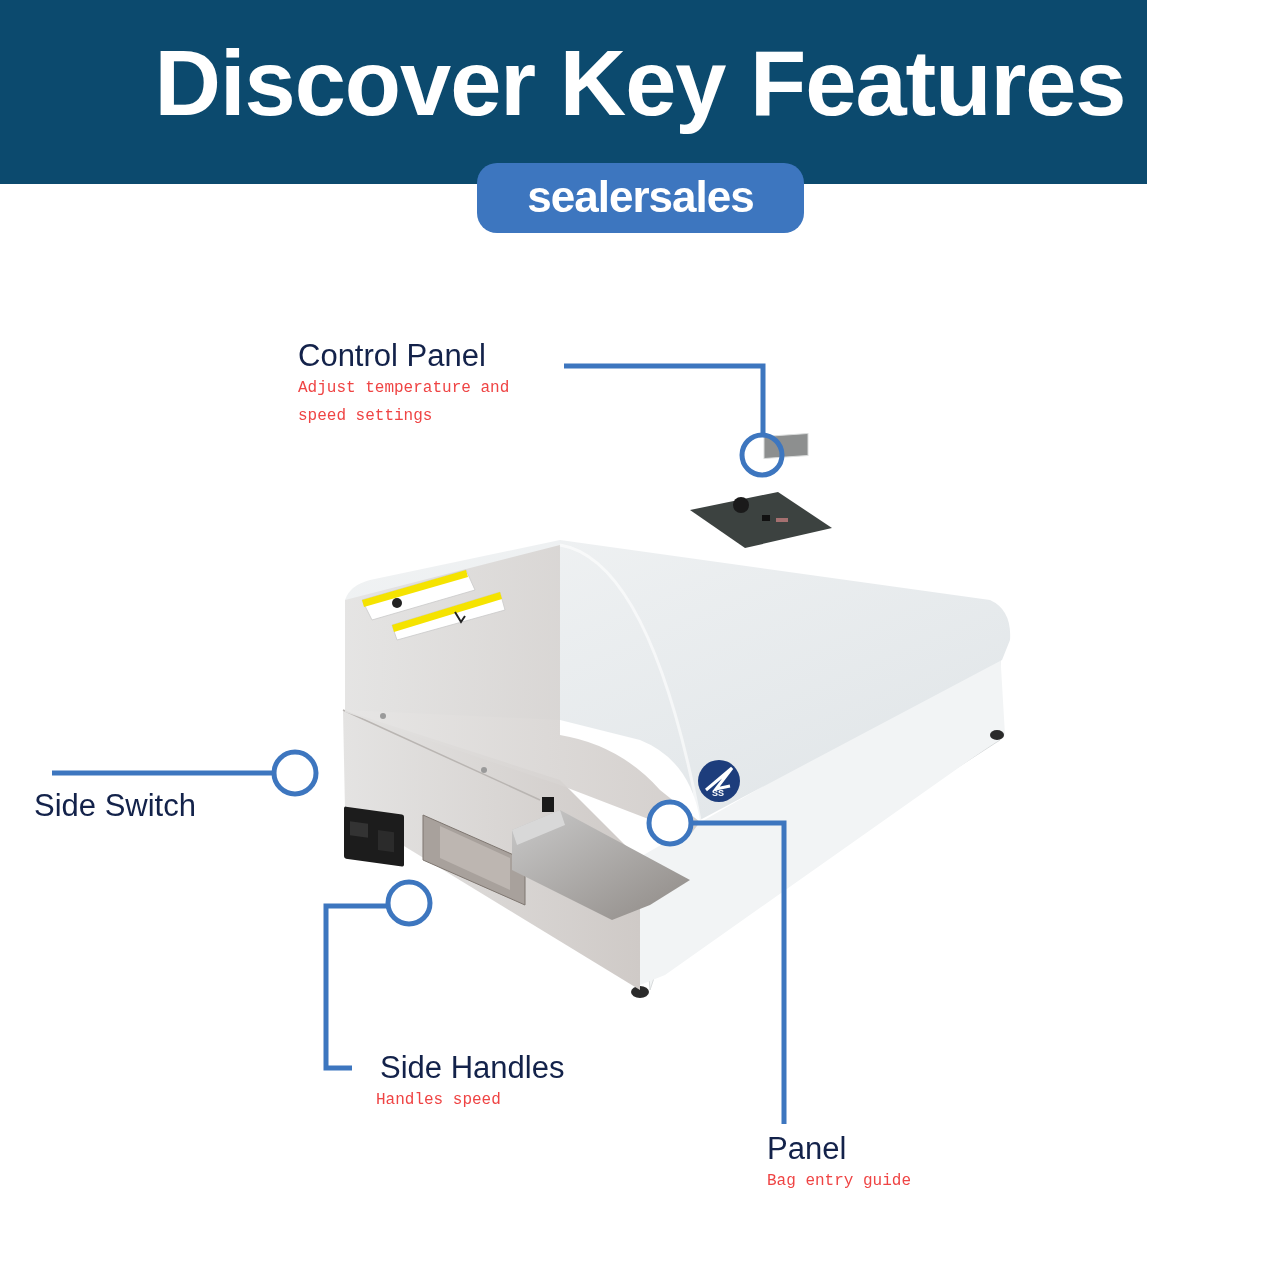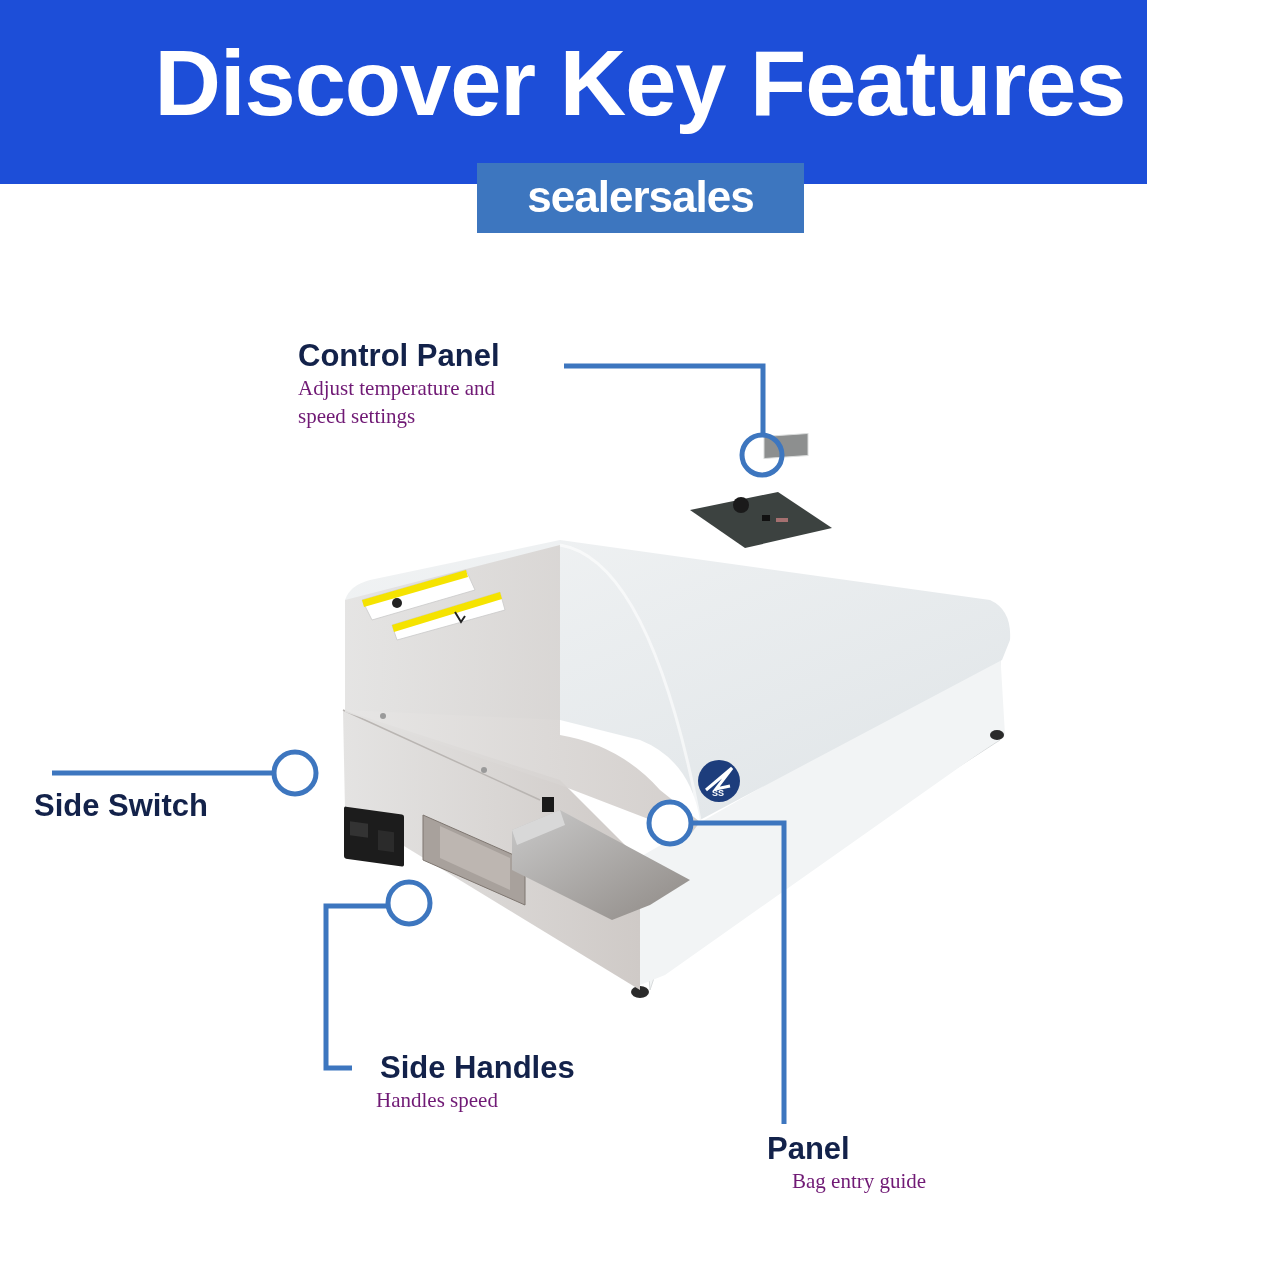--- a/index.html
+++ b/index.html
@@ -3,39 +3,39 @@
 <meta charset="utf-8">
 <style>
   html, body { margin: 0; padding: 0; }
   body {
     width: 1280px; height: 1280px; position: relative; overflow: hidden;
     background: #ffffff;
     font-family: "Liberation Sans", "DejaVu Sans", sans-serif;
   }
   .header {
     position: absolute; left: 0; top: 0; width: 1147px; height: 184px;
-    background: #1d4ed8;
+    background: #0c4a6e;
   }
   .title {
     position: absolute; left: 0; top: 28px; width: 1280px;
     text-align: center; color: #ffffff; font-weight: bold;
     font-size: 92px; letter-spacing: -1px; line-height: 110px;
   }
   .badge {
     position: absolute; left: 477px; top: 163px; width: 327px; height: 70px;
     background: #3d76bf; color: #ffffff; font-weight: bold;
-    font-size: 44px; line-height: 68px; text-align: center; letter-spacing: -1px;
+    font-size: 44px; line-height: 68px; text-align: center; letter-spacing: -1px; border-radius: 20px;
   }
   .callout-title {
-    position: absolute; color: #13224a; font-weight: bold; font-size: 31px;
+    position: absolute; color: #13224a; font-weight: normal; font-size: 31px;
     line-height: 36px; white-space: nowrap;
   }
   .callout-desc {
-    position: absolute; color: #701a75; font-size: 21px; line-height: 28px;
-    font-family: Liberation Serif, serif; font-weight: normal; white-space: nowrap;
+    position: absolute; color: #ef4444; font-size: 16px; line-height: 28px;
+    font-family: Liberation Mono, monospace; font-weight: normal; white-space: nowrap;
   }
   .overlay { position: absolute; left: 0; top: 0; width: 1280px; height: 1280px; pointer-events: none; }
   .machine { position: absolute; left: 0; top: 0; width: 1280px; height: 1280px; }
 </style>
 </head>
 <body>
 
 <div class="header">
   <div class="title">Discover Key Features</div>
 </div>
@@ -133,13 +133,13 @@
 <div class="callout-title" style="left:298px; top:338px;">Control Panel</div>
 <div class="callout-desc" style="left:298px; top:374px;">Adjust temperature and</div>
 <div class="callout-desc" style="left:298px; top:402px;">speed settings</div>
 
 <div class="callout-title" style="left:34px; top:788px;">Side Switch</div>
 
 <div class="callout-title" style="left:380px; top:1050px;">Side Handles</div>
 <div class="callout-desc" style="left:376px; top:1086px;">Handles speed</div>
 
 <div class="callout-title" style="left:767px; top:1131px;">Panel</div>
-<div class="callout-desc" style="left:767px; top:1167px;margin-left:25px;">Bag entry guide</div>
+<div class="callout-desc" style="left:767px; top:1167px;">Bag entry guide</div>
 
 </body></html>

